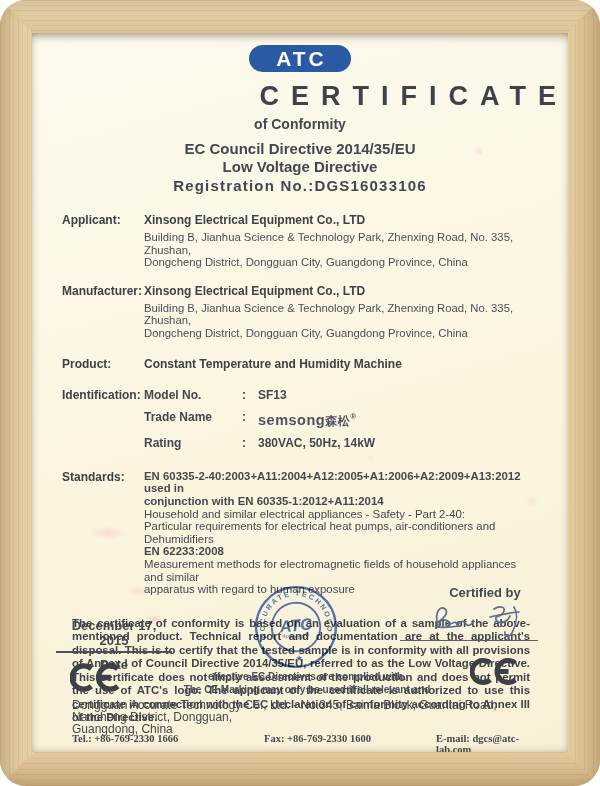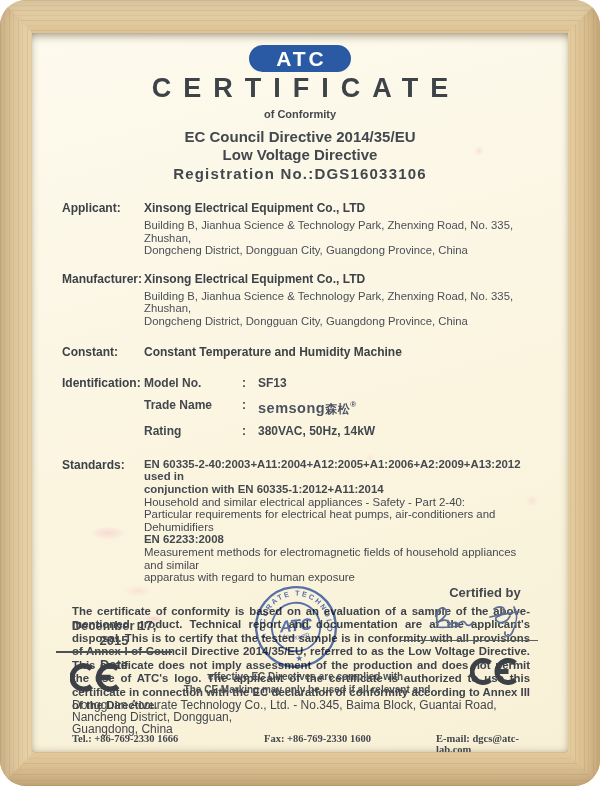--- a/index.html
+++ b/index.html
@@ -44,23 +44,23 @@
       radial-gradient(circle 6px at 338px 425px, rgba(236,110,160,.12), rgba(0,0,0,0) 70%),
       linear-gradient(165deg, #fdfaee 0%, #fbf5e0 55%, #f8f0d6 100%);
     box-shadow: inset 0 10px 10px -8px rgba(80,60,30,.55), inset 0 -6px 8px -7px rgba(80,60,30,.35),
       inset 6px 0 8px -7px rgba(80,60,30,.35), inset -6px 0 8px -7px rgba(80,60,30,.35);
     overflow: hidden; }
 
   
   .logo-pill { width: 102px; height: 27px; border-radius: 14px; background: #2b5aa4;
     margin: 12px auto 0; display: flex; align-items: center; justify-content: center;
     color: #fff; font-weight: bold; font-size: 21px; letter-spacing: 3px; text-indent: 3px; }
-  .title { margin-top: 1px; text-align: center; font-size: 27px; font-weight: bold;
+  .title { margin-top: 9px; text-align: right; font-size: 27px; font-weight: bold;
     letter-spacing: 12px; text-indent: 12px; color: #3e434a; line-height: 30px; }
-  .subtitle { margin-top: 5px; text-align: center; font-size: 11px; font-weight: bold; }
+  .subtitle { margin-top: 5px; text-align: center; font-size: 14px; font-weight: bold; }
   .directive { text-align: center; font-size: 15px; font-weight: bold; line-height: 18px; }
   .directive.first { margin-top: 8px; }
   .registration { margin-top: 1px; text-align: center; font-size: 15px; font-weight: bold; letter-spacing: 1.2px; }
 
   
   .fields { padding: 0 36px 0 30px; margin-top: 19px; }
   .field-row { display: grid; grid-template-columns: 82px 1fr; }
   .flabel { font-weight: bold; font-size: 12px; color: #3d4248; }
   .fname  { font-weight: bold; font-size: 12px; color: #3d4248; }
   .faddr  { font-size: 11.3px; line-height: 12.5px; margin-top: 4px; color: #4a4f56; }
@@ -139,21 +139,21 @@
         <div>
           <div class="fname">Xinsong Electrical Equipment Co., LTD</div>
           <div class="faddr">
             <div>Building B, Jianhua Science &amp; Technology Park, Zhenxing Road, No. 335, Zhushan,</div>
             <div>Dongcheng District, Dongguan City, Guangdong Province, China</div>
           </div>
         </div>
       </div>
 
       <div class="field-row row-product">
-        <div class="flabel">Constant:</div>
+        <div class="flabel">Product:</div>
         <div class="fname">Constant Temperature and Humidity Machine</div>
       </div>
 
       <div class="field-row row-identification">
         <div class="flabel">Identification:</div>
         <div>
           <div class="id-row">
             <span class="id-name">Model No.</span>
             <span class="id-colon">:</span>
             <span class="id-value">SF13</span>

